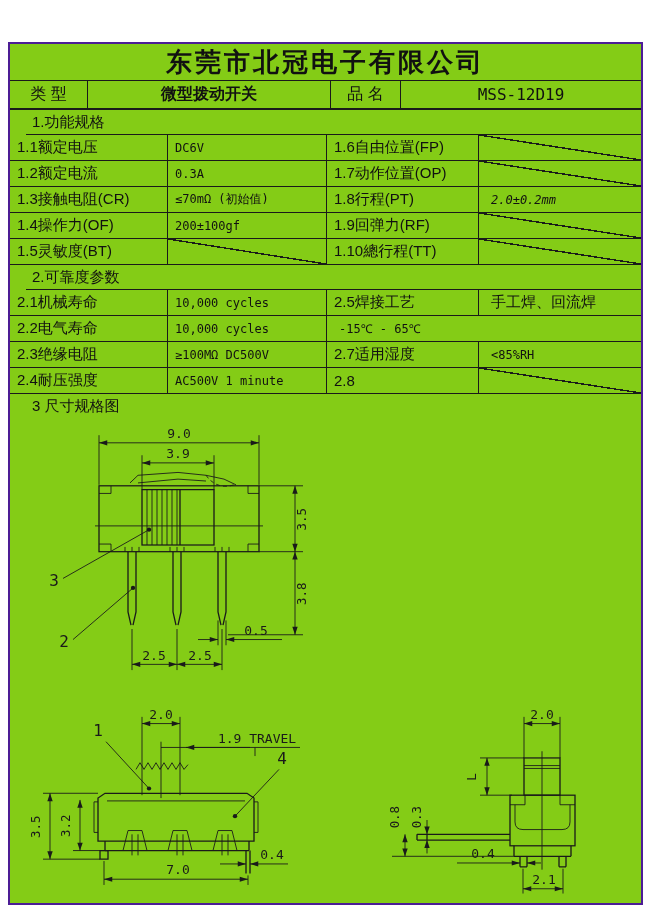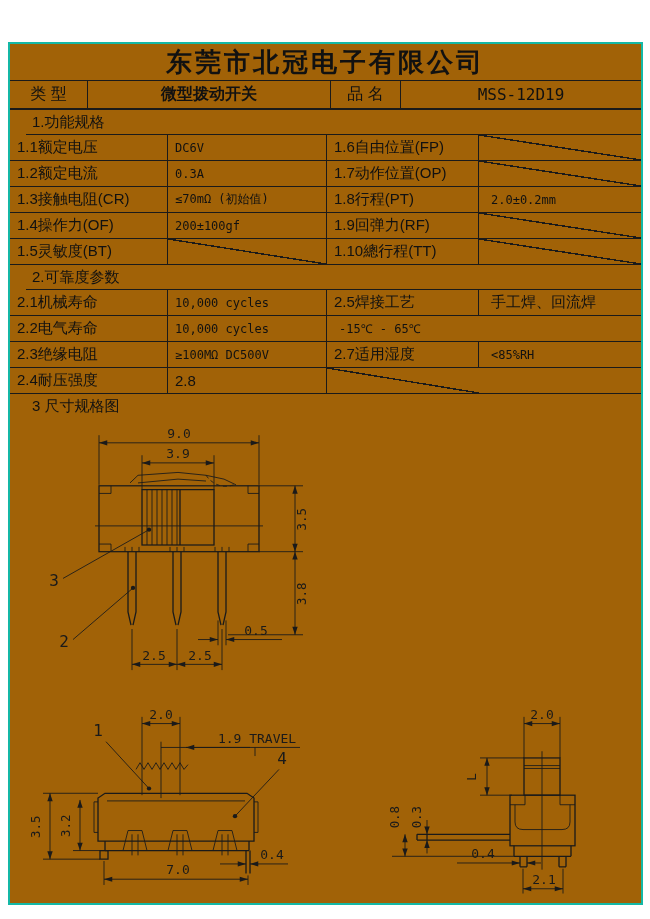--- a/index.html
+++ b/index.html
@@ -1,19 +1,19 @@
 <!DOCTYPE html>
 <html><head>
 <meta charset="utf-8">
 <style>
   html,body{margin:0;padding:0;background:#ffffff;}
   .page{position:relative;width:650px;height:919px;background:#ffffff;overflow:hidden;
         font-family:"Liberation Sans",sans-serif;color:#111;}
   .sheet{position:absolute;left:8px;top:42px;width:631px;height:859px;
-         border:2px solid #14b8a6;background:#a16207;}
+         border:2px solid #4c1d95;background:#84cc16;}
   .row{display:grid;align-items:stretch;border-bottom:1px solid #1a1a1a;}
   .cell{display:flex;align-items:center;border-right:1px solid #1a1a1a;
         padding:0 0 0 7px;font-size:15px;white-space:nowrap;overflow:hidden;}
   .cell:last-child{border-right:none;}
   .title-row{height:36px;display:flex;align-items:center;justify-content:center;
              border-bottom:1.5px solid #1a1a1a;}
   .title-row span{font-size:26px;font-weight:bold;letter-spacing:3px;}
   .type-row{height:27px;grid-template-columns:78px 243px 70px 1fr;border-bottom:2px solid #1a1a1a;}
   .type-row .cell{justify-content:center;padding:0;font-size:16px;}
   .bold{font-weight:bold;}
@@ -62,21 +62,21 @@
     <div class="row spec">
       <div class="cell">1.2额定电流</div>
       <div class="cell mono">0.3A</div>
       <div class="cell">1.7动作位置(OP)</div>
       <div class="cell slash"></div>
     </div>
     <div class="row spec">
       <div class="cell">1.3接触电阻(CR)</div>
       <div class="cell mono">≤70mΩ (初始值)</div>
       <div class="cell">1.8行程(PT)</div>
-      <div class="cell mono" style="padding-left:12px;">2.0±0.2mm</div>
+      <div class="cell mono" style="padding-left:12px;font-style:italic;">2.0±0.2mm</div>
     </div>
     <div class="row spec">
       <div class="cell">1.4操作力(OF)</div>
       <div class="cell mono">200±100gf</div>
       <div class="cell">1.9回弹力(RF)</div>
       <div class="cell slash"></div>
     </div>
     <div class="row spec">
       <div class="cell">1.5灵敏度(BT)</div>
       <div class="cell slash"></div>
@@ -98,20 +98,21 @@
       <div class="cell mono" style="padding-left:12px;">-15℃ - 65℃</div>
     </div>
     <div class="row spec">
       <div class="cell">2.3绝缘电阻</div>
       <div class="cell mono">≥100MΩ DC500V</div>
       <div class="cell">2.7适用湿度</div>
       <div class="cell mono" style="padding-left:12px;">&lt;85%RH</div>
     </div>
     <div class="row spec">
       <div class="cell">2.4耐压强度</div>
+      <div class="cell mono">AC500V 1 minute</div>
       <div class="cell">2.8</div>
       <div class="cell slash"></div>
     </div>
 
     <div class="sec no-border">3 尺寸规格图</div>
 
     <div class="drawing-area">
       <svg viewBox="0 0 631 510" preserveAspectRatio="none">
         <defs>
           <marker id="arr" viewBox="0 0 10 8" refX="9.6" refY="4" markerWidth="11" markerHeight="8" orient="auto-start-reverse">

